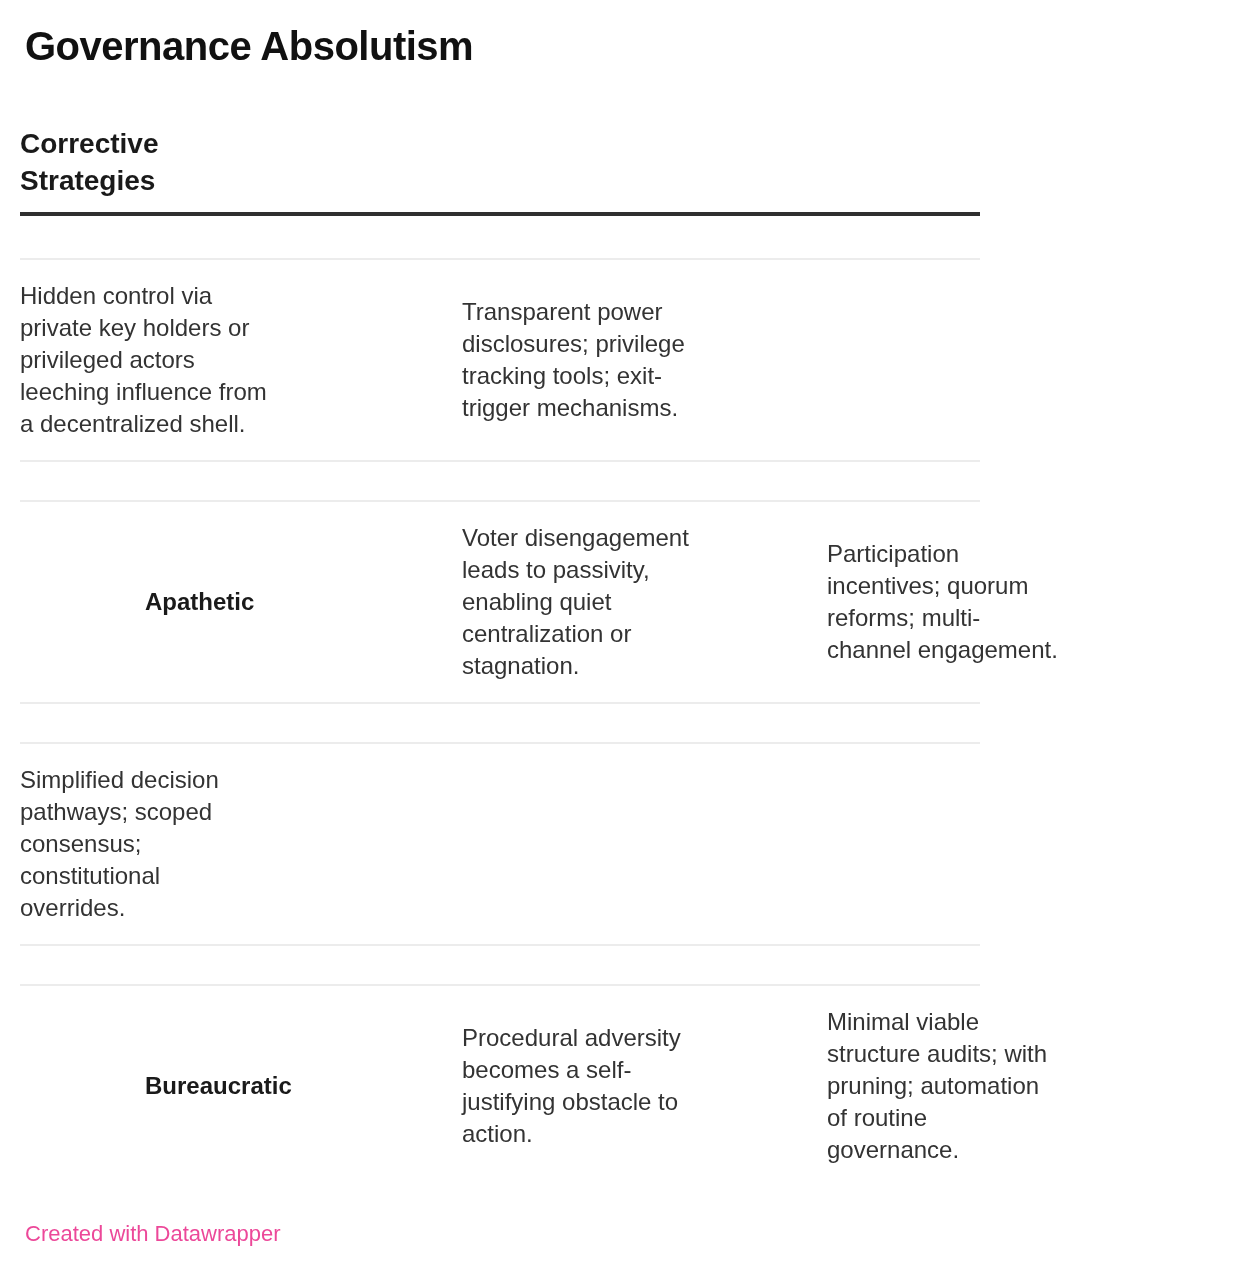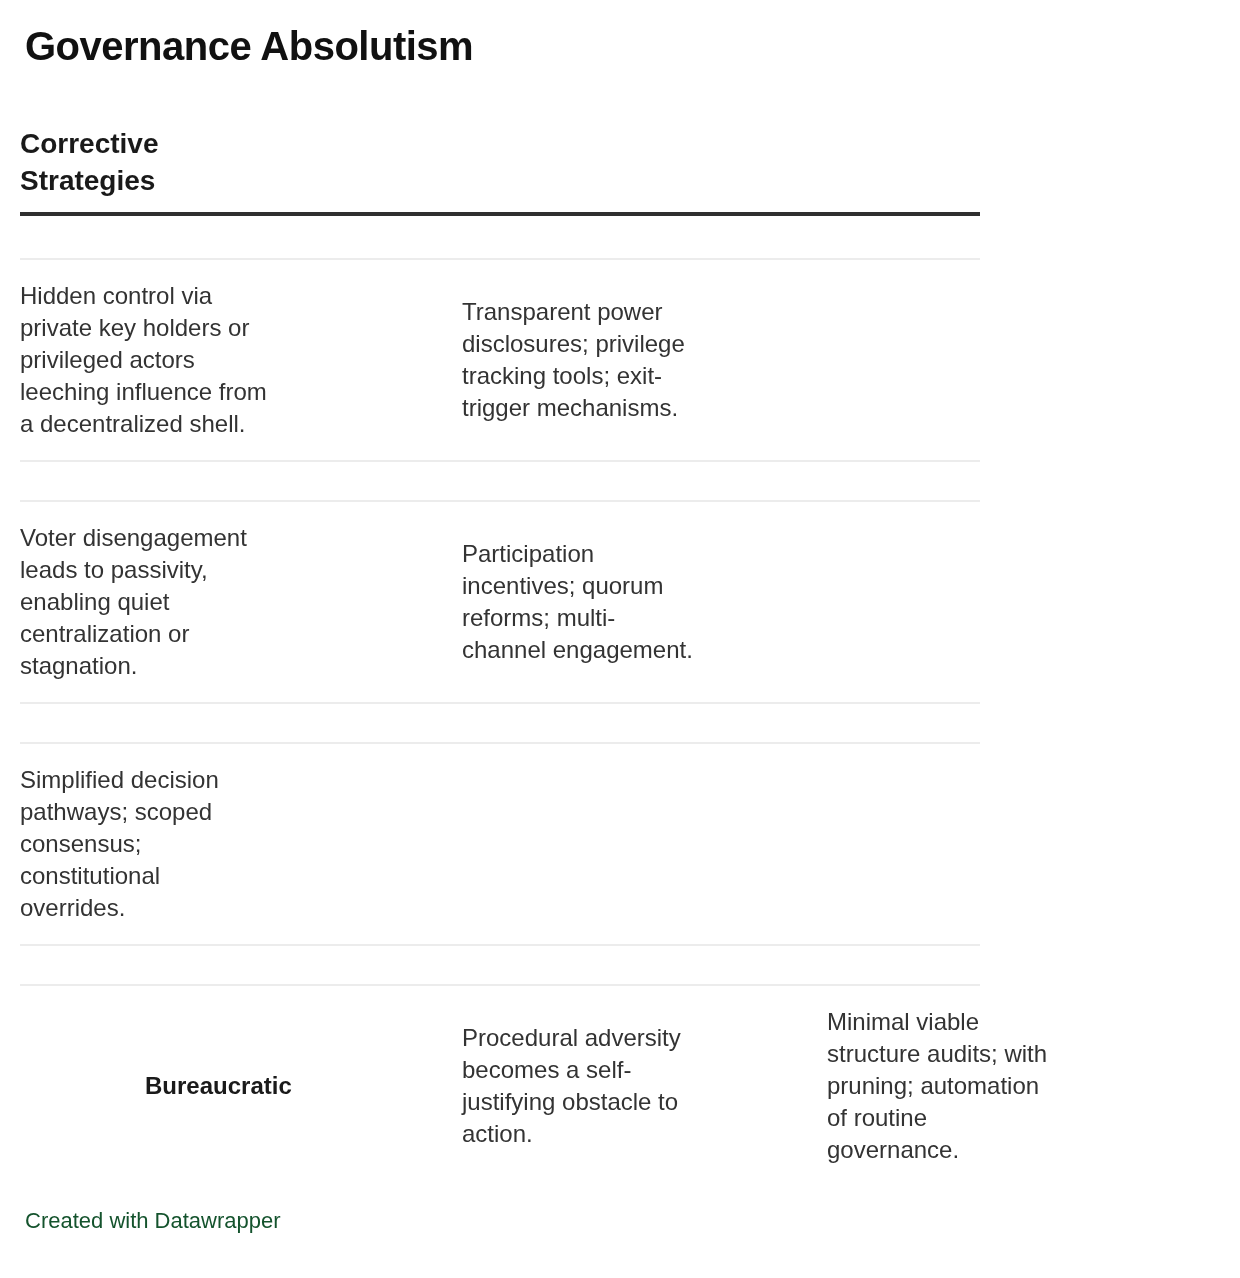--- a/index.html
+++ b/index.html
@@ -73,25 +73,25 @@
     white-space: pre-line;
   }
   .cell.label {
     padding-left: 125px;
     padding-right: 10px;
     font-weight: 700;
     color: #1a1a1a;
     white-space: normal;
   }
   .credit {
-    margin: 22px 0 0 5px;
+    margin: 35px 0 0 5px;
     padding-bottom: 20px;
     font-size: 22px;
     line-height: 26px;
-    color: #14532d;
+    color: #ec4899;
   }
 </style>
 </head>
 <body>
 
 <div class="wrap">
 
   <h1 class="chart-title">Governance Absolutism</h1>
 
   <div class="thead">
@@ -107,20 +107,21 @@
 privileged actors
 leeching influence from
 a decentralized shell.</div>
       <div class="cell">Transparent power
 disclosures; privilege
 tracking tools; exit-
 trigger mechanisms.</div>
     </div>
 
     <div class="trow">
+      <div class="cell label">Apathetic</div>
       <div class="cell">Voter disengagement
 leads to passivity,
 enabling quiet
 centralization or
 stagnation.</div>
       <div class="cell">Participation
 incentives; quorum
 reforms; multi-
 channel engagement.</div>
     </div>

